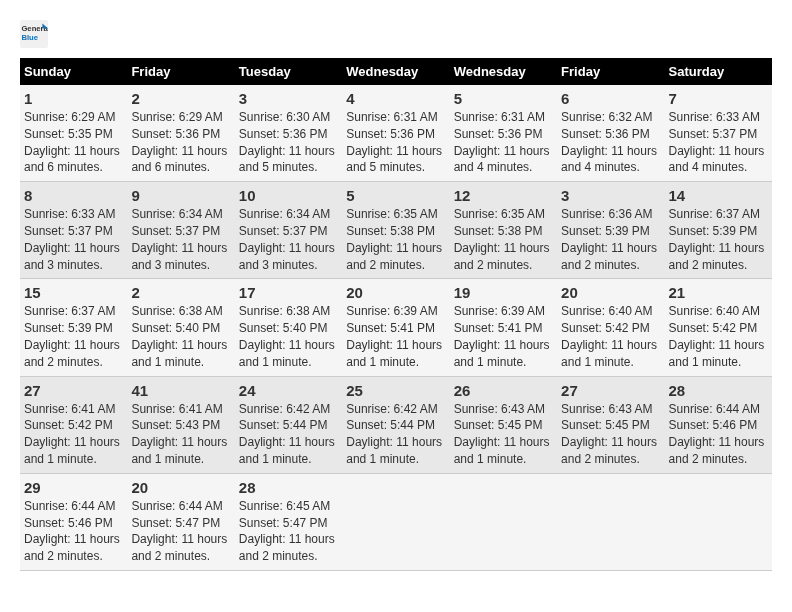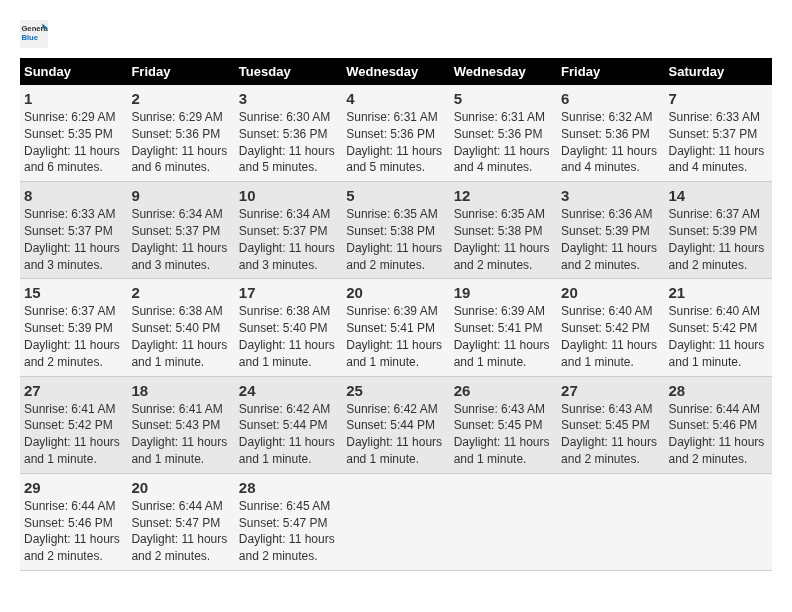--- a/index.html
+++ b/index.html
@@ -294,21 +294,21 @@
       <tr>
         <td>
           <span class="day-num">27</span>
           <div class="day-info">
             Sunrise: 6:41 AM<br>
             Sunset: 5:42 PM<br>
             Daylight: 11 hours and 1 minute.
           </div>
         </td>
         <td>
-          <span class="day-num">18</span>
+          <span class="day-num">41</span>
           <div class="day-info">
             Sunrise: 6:41 AM<br>
             Sunset: 5:43 PM<br>
             Daylight: 11 hours and 1 minute.
           </div>
         </td>
         <td>
           <span class="day-num">24</span>
           <div class="day-info">
             Sunrise: 6:42 AM<br>

